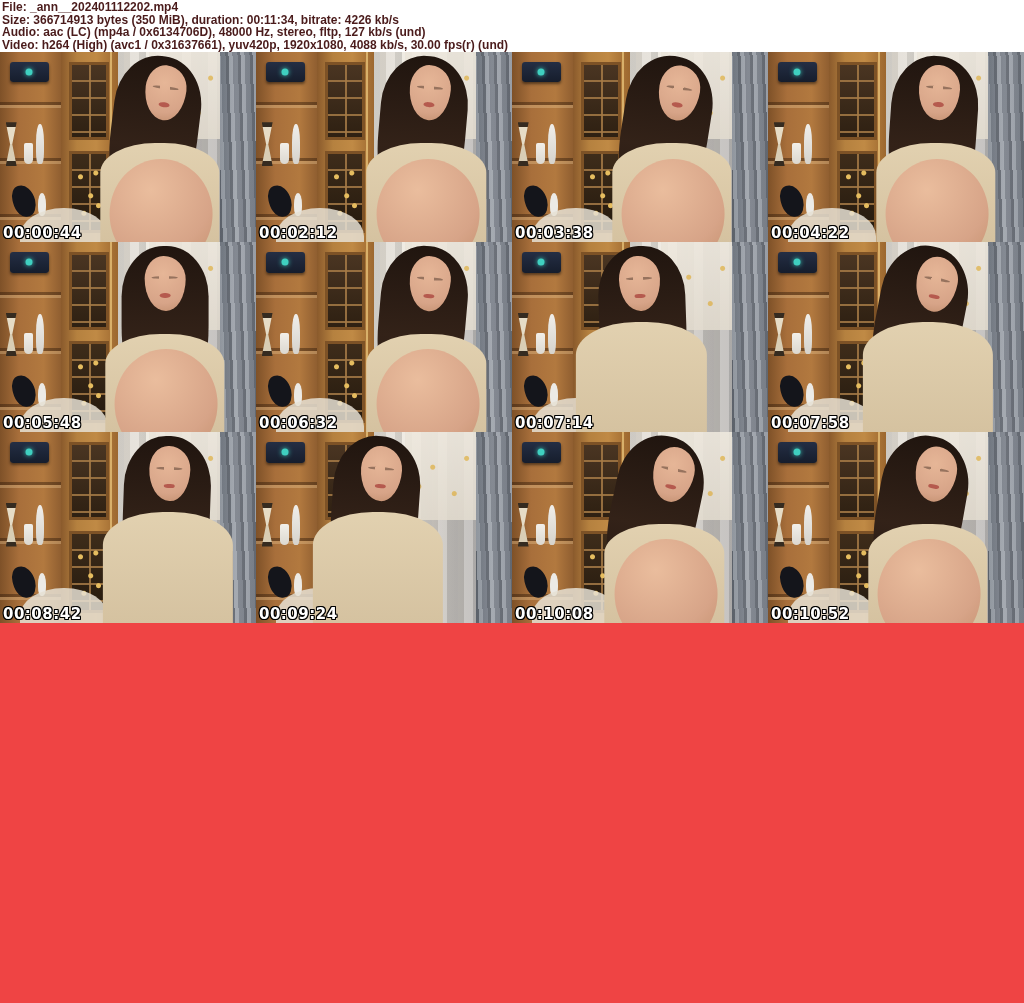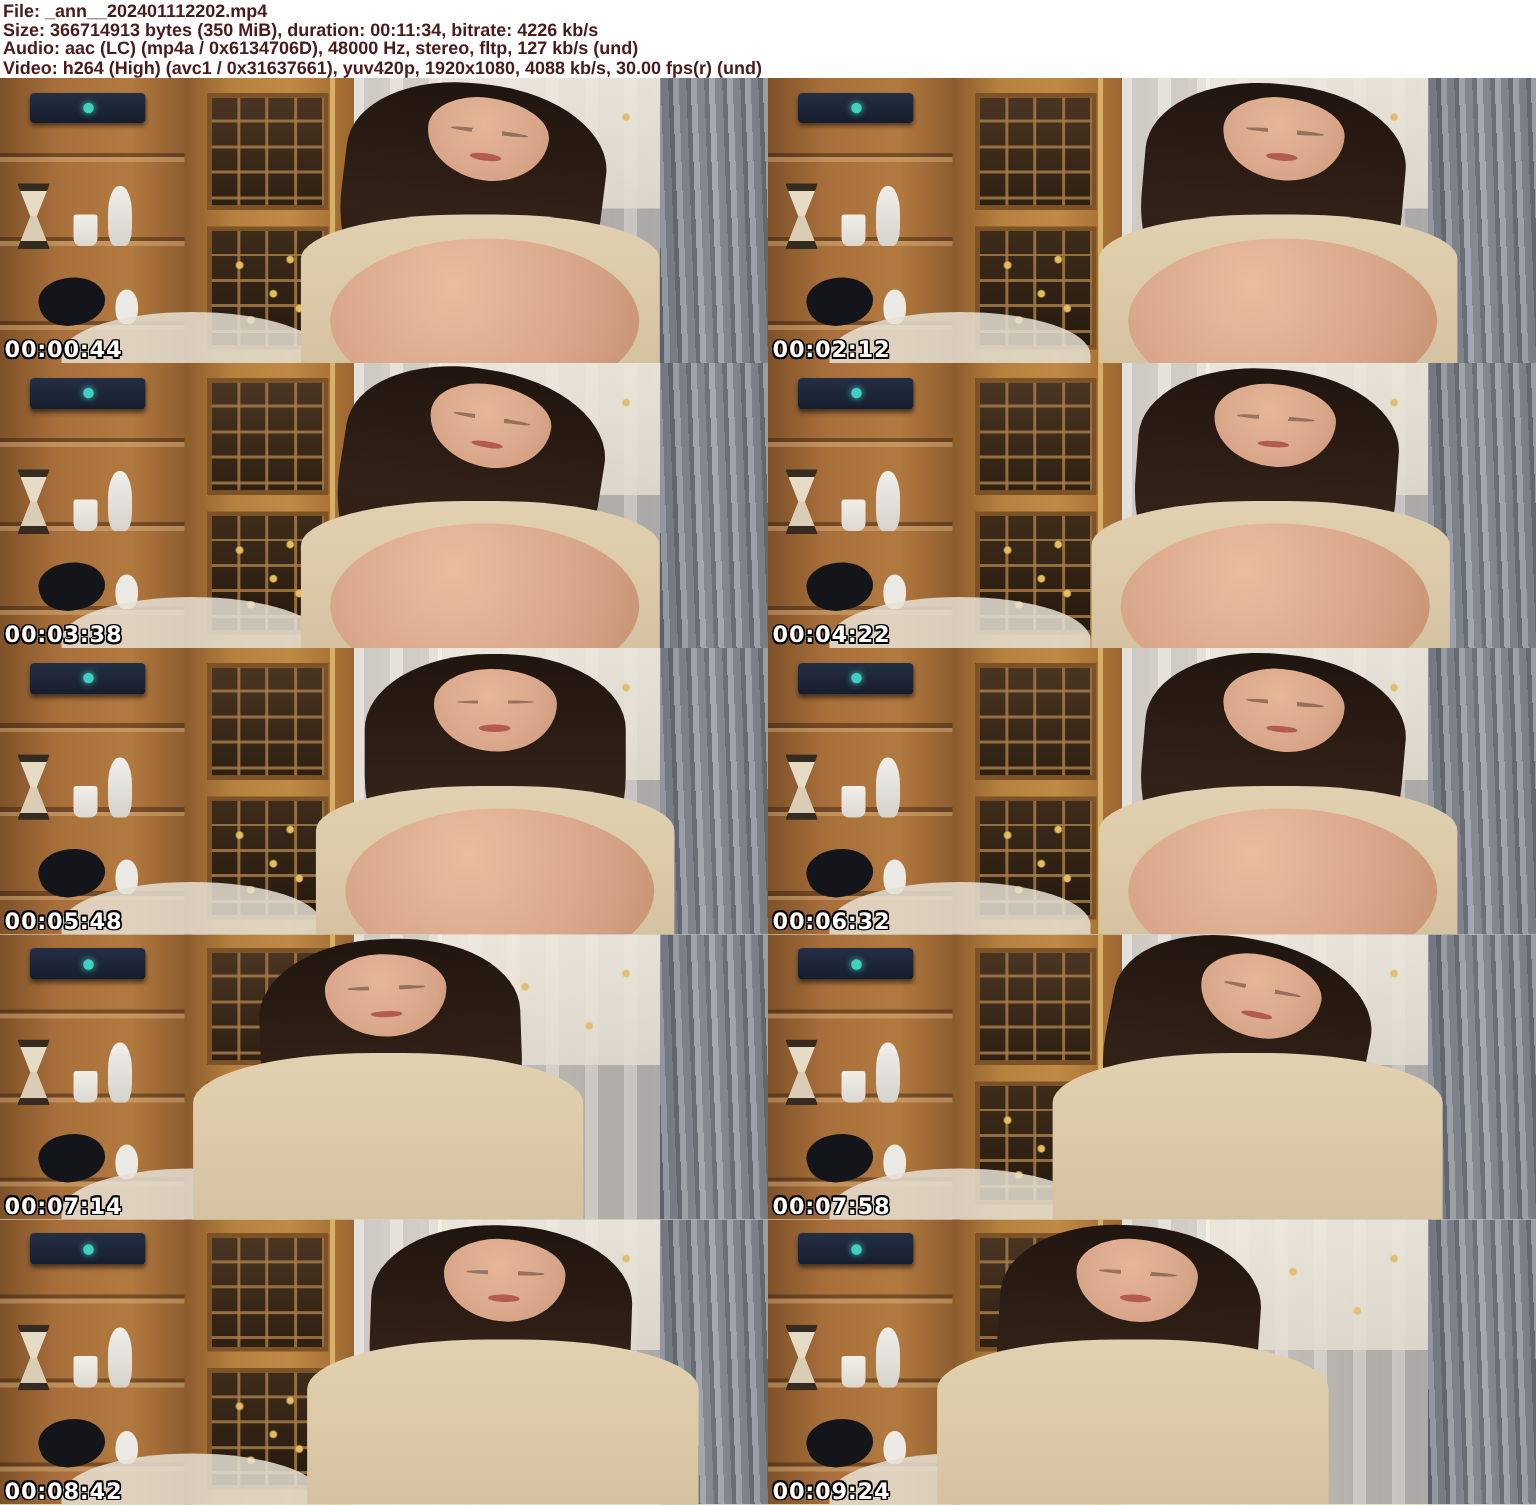--- a/index.html
+++ b/index.html
@@ -10,22 +10,22 @@
   
   .header{
     height:52px;box-sizing:border-box;padding:1px 2px 15px 2px;
     background:#ffffff;color:var(--header-text,#4a1b1b);
     font-weight:bold;font-size:12px;line-height:12.6px;
     white-space:nowrap;overflow:hidden;
   }
   
   .grid{
     width:1024px;height:951px;
-    display:grid;grid-template-columns:repeat(2,1fr);grid-template-rows:repeat(5,1fr);
-    gap:0;background:#bef264;
+    display:grid;grid-template-columns:repeat(4,1fr);grid-template-rows:repeat(5,1fr);
+    gap:0;background:#ef4444;
   }
   .thumb{position:relative;overflow:hidden;background:#d8d4cc;}
   
   .sheer{position:absolute;inset:0;
     background:
       repeating-linear-gradient(90deg,rgba(255,255,255,.22) 0 9px,rgba(70,75,85,.10) 9px 20px,rgba(0,0,0,.05) 20px 26px),
       linear-gradient(90deg,#c8c2ba 0%,#d9d4cc 32%,#e0dbd2 55%,#bdb9b4 78%,#a8a8aa 100%);}
   
   .window{position:absolute;left:57%;top:0;width:30%;height:46%;
     background:
@@ -364,13 +364,35 @@
     <div class="cabinet"></div>
     <div class="chair"></div>
     <div class="figure">
       <div class="hair"></div>
       <div class="torso"></div>
       <div class="knee"></div>
       <div class="face"></div>
     </div>
     <span class="timestamp">00:10:08</span>
   </div>
+    <div class="thumb" style="--fx: 3%; --tilt: 10deg;">
+    <div class="sheer"></div>
+    <div class="window"></div>
+    <div class="drape"></div>
+    <div class="shelf">
+      <div class="device"></div>
+      <div class="hourglass"></div>
+      <div class="cup"></div>
+      <div class="figurine"></div>
+      <div class="sculpture"></div>
+      <div class="bear"></div>
+    </div>
+    <div class="cabinet"></div>
+    <div class="chair"></div>
+    <div class="figure">
+      <div class="hair"></div>
+      <div class="torso"></div>
+      <div class="knee"></div>
+      <div class="face"></div>
+    </div>
+    <span class="timestamp">00:10:52</span>
+  </div>
   </div>
 
 </body></html>

